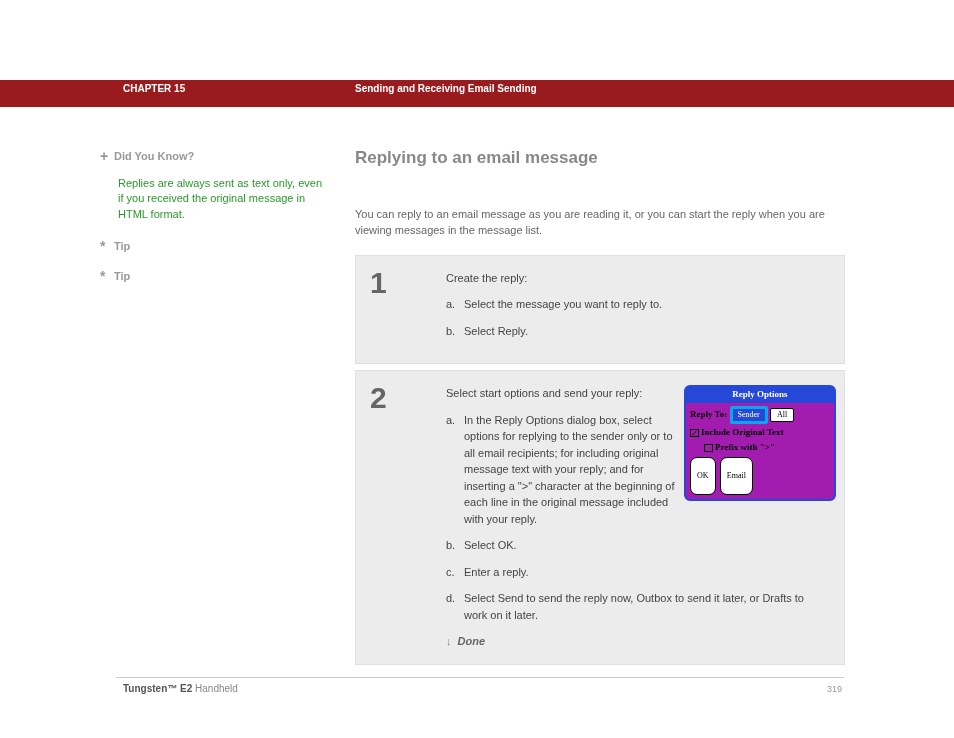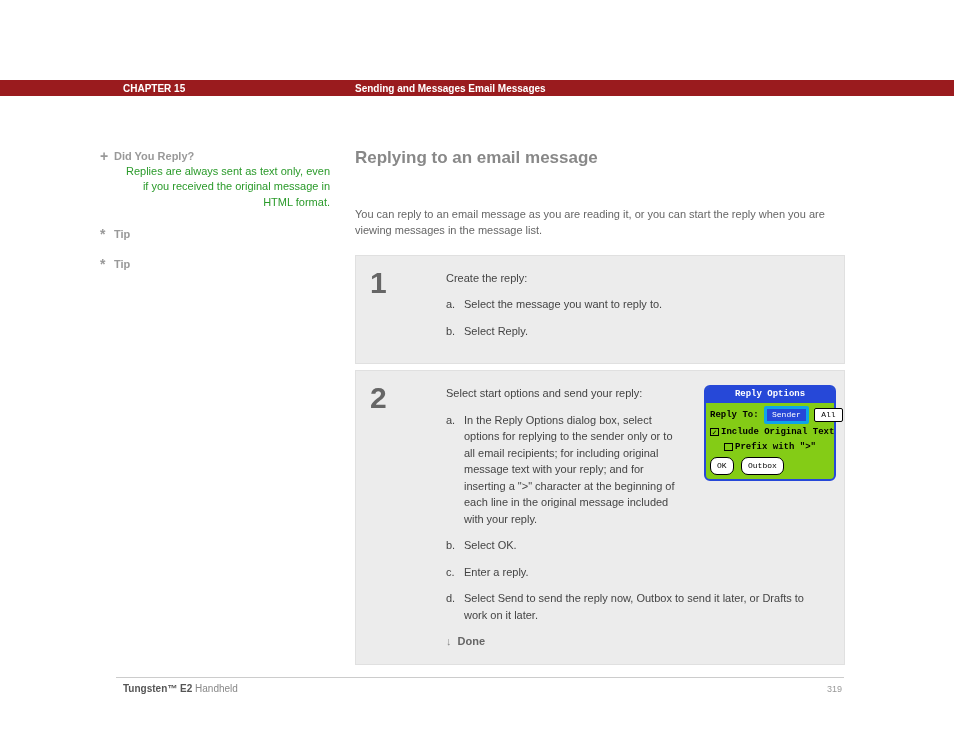--- a/index.html
+++ b/index.html
@@ -10,21 +10,21 @@
     background: #fff;
     width: 954px;
     height: 738px;
     position: relative;
   }
   .header-bar {
     position: absolute;
     top: 80px;
     left: 0;
     right: 0;
-    height: 16px;
+    height: 27px;
     background: #9a1b1e;
     color: #fff;
     font-weight: bold;
     font-size: 10px;
     line-height: 18px;
     padding-left: 41px;
   }
   .header-chapter { position: absolute; left: 123px; }
   .header-title { position: absolute; left: 355px; }
   .sidebar {
@@ -47,22 +47,21 @@
     display: inline;
     color: #999;
     font-weight: bold;
     font-size: 11px;
   }
   .tip-body {
     color: #2a9a2a;
     font-size: 11px;
     line-height: 1.4;
     margin-left: 18px;
-    margin-top: 2px;
-    text-align: right;
+    margin-top: 14px;
   }
   .main {
     position: absolute;
     top: 148px;
     left: 355px;
     width: 490px;
   }
   .section-title {
     color: #888;
     font-size: 17px;
@@ -94,33 +93,33 @@
   }
   .step-content {
     margin-left: 74px;
     font-size: 11px;
     color: #444;
     line-height: 1.5;
   }
   .step-lead { margin-bottom: 10px; }
   .substep { margin-bottom: 10px; padding-left: 18px; position: relative; }
   .substep .letter { position: absolute; left: 0; }
-  .done-row { margin-top: 8px; }
+  .done-row { margin-top: 8px; font-style: italic; }
   .done-arrow { color: #888; font-weight: bold; margin-right: 6px; }
   .done-text { color: #666; font-weight: bold; }
   .dialog {
     position: absolute;
     top: 0;
     right: -8px;
-    width: 132px;
+    width: 152px;
     border: 2px solid #2648d8;
     border-radius: 6px;
-    background: #84cc16;
+    background: #a21caf;
     font-size: 9px;
-    font-family: Liberation Mono, monospace;
+    font-family: Liberation Serif, serif;
   }
   .dialog-title {
     background: #2648d8;
     color: #fff;
     text-align: center;
     font-weight: bold;
     font-size: 9px;
     padding: 1px 0;
     border-top-left-radius: 3px;
     border-top-right-radius: 3px;
@@ -151,21 +150,21 @@
     font-size: 8px;
     line-height: 7px;
     text-align: center;
     vertical-align: middle;
     margin-right: 2px;
   }
   .dialog-buttons { margin-top: 2px; }
   .dlg-btn {
     border: 1px solid #000;
     border-radius: 7px;
-    padding: 2px 6px;
+    padding: 12px 6px;
     font-size: 8px;
     display: inline-block;
     background: #fff;
     margin-right: 2px;
   }
   .footer-line {
     position: absolute;
     left: 116px;
     right: 110px;
     bottom: 60px;
@@ -186,26 +185,26 @@
     font-size: 9px;
     color: #999;
   }
   .step2-wrap { position: relative; }
 </style>
 </head>
 <body>
 
 <div class="header-bar">
   <span class="header-chapter">CHAPTER 15</span>
-  <span class="header-title">Sending and Messages Email Messages</span>
+  <span class="header-title">Sending and Receiving Email Sending</span>
 </div>
 
 <div class="sidebar">
   <div class="tip-block">
-    <span class="tip-icon">+</span><span class="tip-label">Did You Reply?</span>
+    <span class="tip-icon">+</span><span class="tip-label">Did You Know?</span>
     <div class="tip-body">Replies are always sent as text only, even if you received the original message in HTML format.</div>
   </div>
   <div class="tip-block">
     <span class="tip-icon">*</span><span class="tip-label">Tip</span>
   </div>
   <div class="tip-block">
     <span class="tip-icon">*</span><span class="tip-label">Tip</span>
   </div>
 </div>
 
@@ -236,21 +235,21 @@
             <span class="seg-inactive">All</span>
           </div>
           <div class="dialog-row">
             <span class="checkbox-sym">✓</span><b>Include Original Text</b>
           </div>
           <div class="dialog-row" style="padding-left:14px;">
             <span class="checkbox-sym"></span><b>Prefix with "&gt;"</b>
           </div>
           <div class="dialog-buttons">
             <span class="dlg-btn">OK</span>
-            <span class="dlg-btn">Outbox</span>
+            <span class="dlg-btn">Email</span>
           </div>
         </div>
       </div>
 
       <div class="substep" style="width:240px;"><span class="letter">a.</span><span>In the Reply Options dialog box, select options for replying to the sender only or to all email recipients; for including original message text with your reply; and for inserting a "&gt;" character at the beginning of each line in the original message included with your reply.</span></div>
       <div class="substep"><span class="letter">b.</span><span>Select OK.</span></div>
       <div class="substep"><span class="letter">c.</span><span>Enter a reply.</span></div>
       <div class="substep"><span class="letter">d.</span><span>Select Send to send the reply now, Outbox to send it later, or Drafts to work on it later.</span></div>
       <div class="done-row">
         <span class="done-arrow">↓</span><span class="done-text">Done</span>

